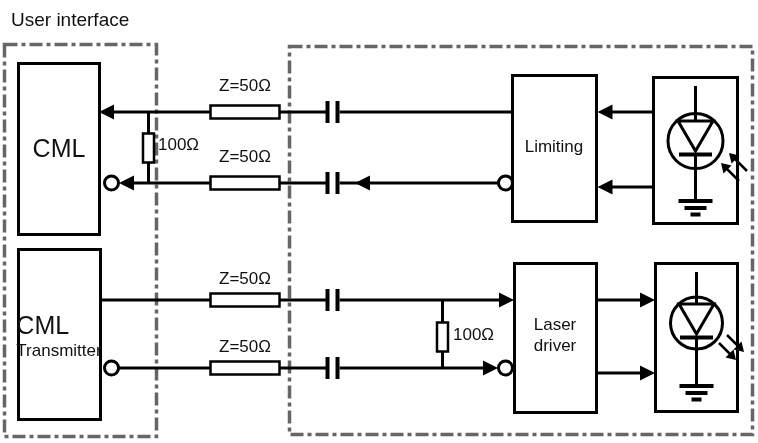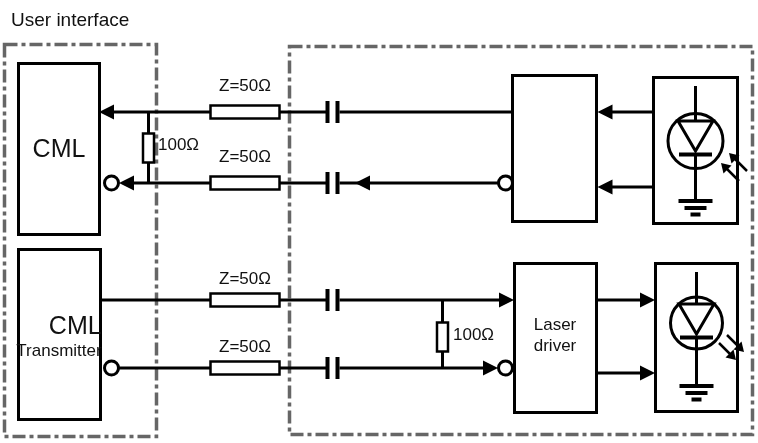--- a/index.html
+++ b/index.html
@@ -6,21 +6,21 @@
   .canvas{
     position:relative;width:758px;height:443px;background:#fff;
     font-family:"Liberation Sans",sans-serif;color:#111;overflow:hidden;
   }
   .canvas svg{position:absolute;left:0;top:0;}
   .lbl{position:absolute;white-space:nowrap;line-height:1.15;}
   .title{font-size:19px;}
   .ctr{transform:translateX(-50%);}
   .zlabel{font-size:17px;transform:translateX(-50%);}
   .rlabel{font-size:17px;}
-  .blocklabel{position:absolute;text-align:right;transform:translate(-50%,-50%);}
+  .blocklabel{position:absolute;text-align:left;transform:translate(-50%,-50%);}
   .big{font-size:25px;line-height:1.1;}
   .small{font-size:17px;line-height:1.25;}
   
   .dashbox{fill:none;stroke:#666;stroke-width:3.5;stroke-dasharray:13 4 4 4;}
   .block{fill:#fff;stroke:#000;stroke-width:3;}
   .wire{stroke:#000;stroke-width:3;fill:none;}
   .capbar{stroke:#000;stroke-width:4;fill:none;}
   .comp{fill:#fff;stroke:#000;stroke-width:2.5;}
   .bubble{fill:#fff;stroke:#000;stroke-width:3;}
   .arrow{fill:#000;stroke:none;}
@@ -159,20 +159,21 @@
   <div class="blocklabel" style="left:59px;top:149px">
     <div class="big">CML</div>
   </div>
 
   <div class="blocklabel" style="left:59px;top:336px">
     <div class="big">CML</div>
     <div class="small">Transmitter</div>
   </div>
 
   <div class="blocklabel" style="left:554px;top:147px">
+    <div class="small">Limiting</div>
   </div>
 
   <div class="blocklabel" style="left:555px;top:335px">
     <div class="small">Laser</div>
     <div class="small">driver</div>
   </div>
 
   <div class="lbl zlabel" style="left:245px;top:76px">Z=50Ω</div>
   <div class="lbl zlabel" style="left:245px;top:147px">Z=50Ω</div>
   <div class="lbl zlabel" style="left:245px;top:269px">Z=50Ω</div>

